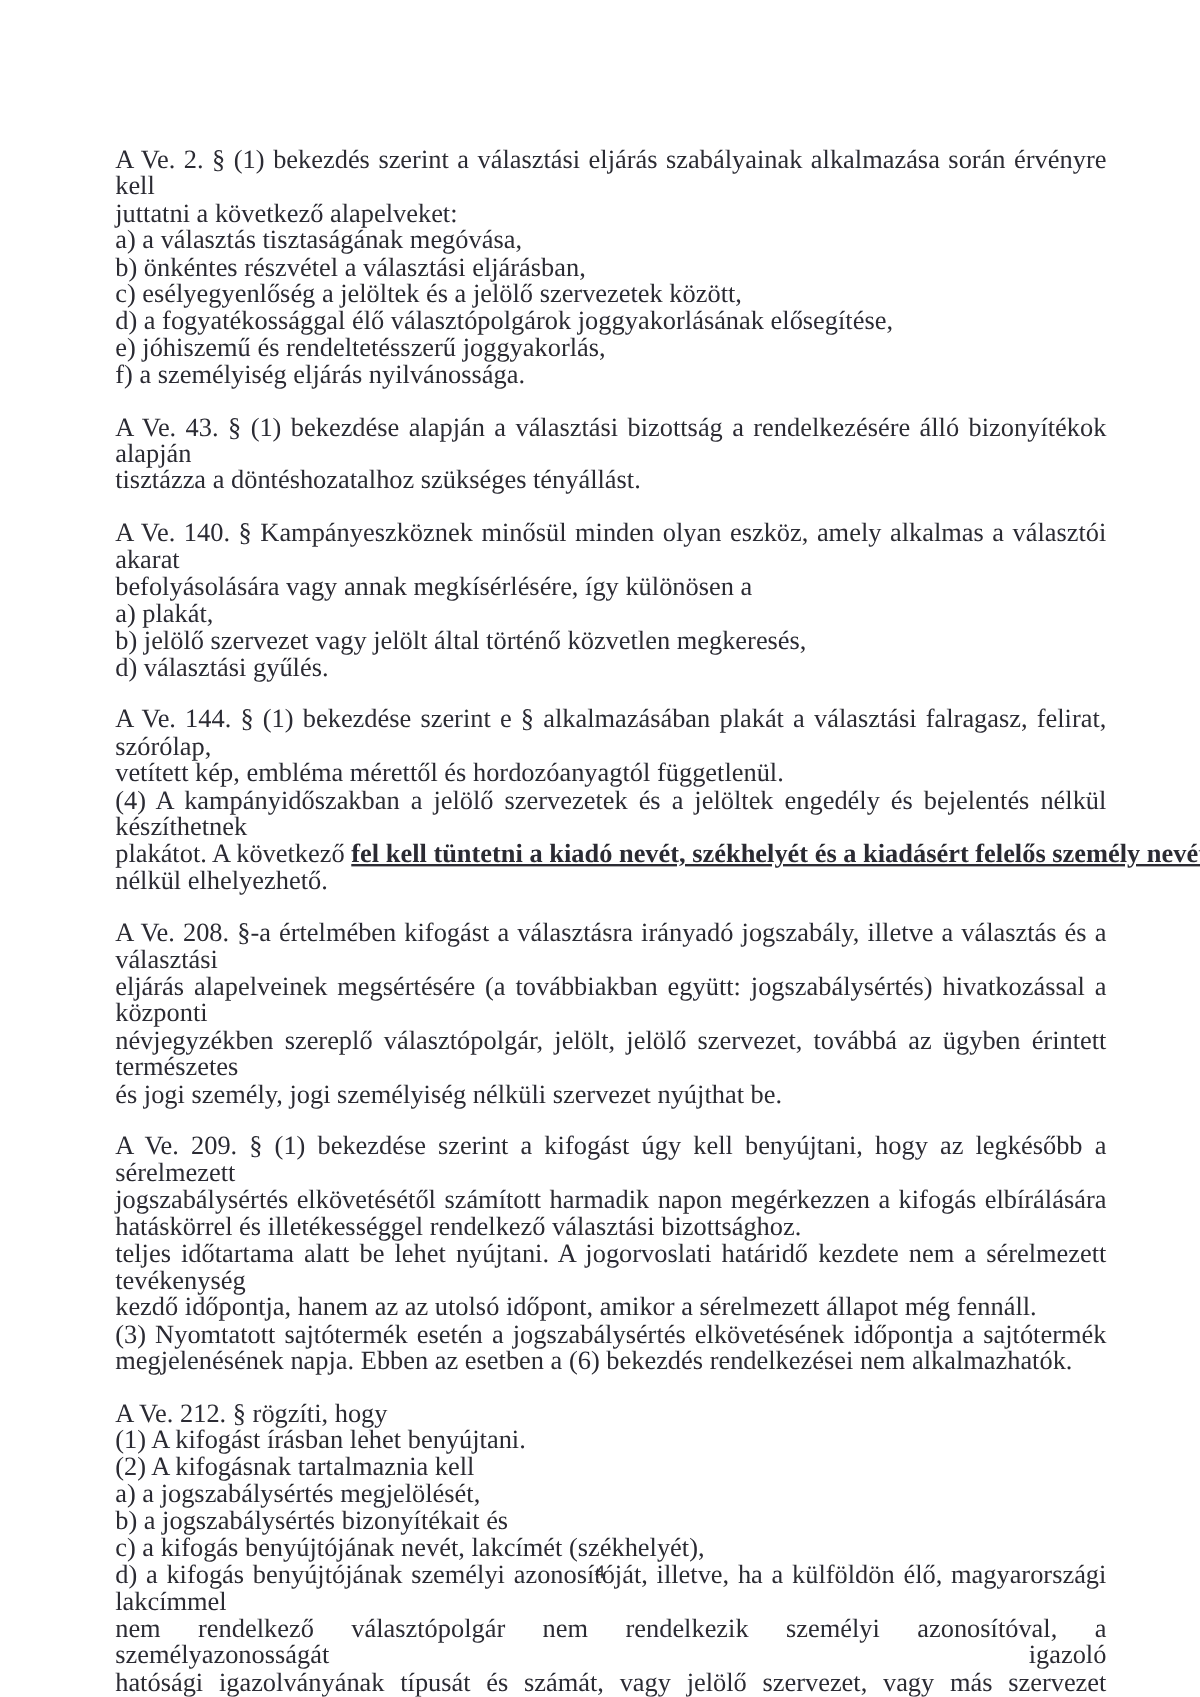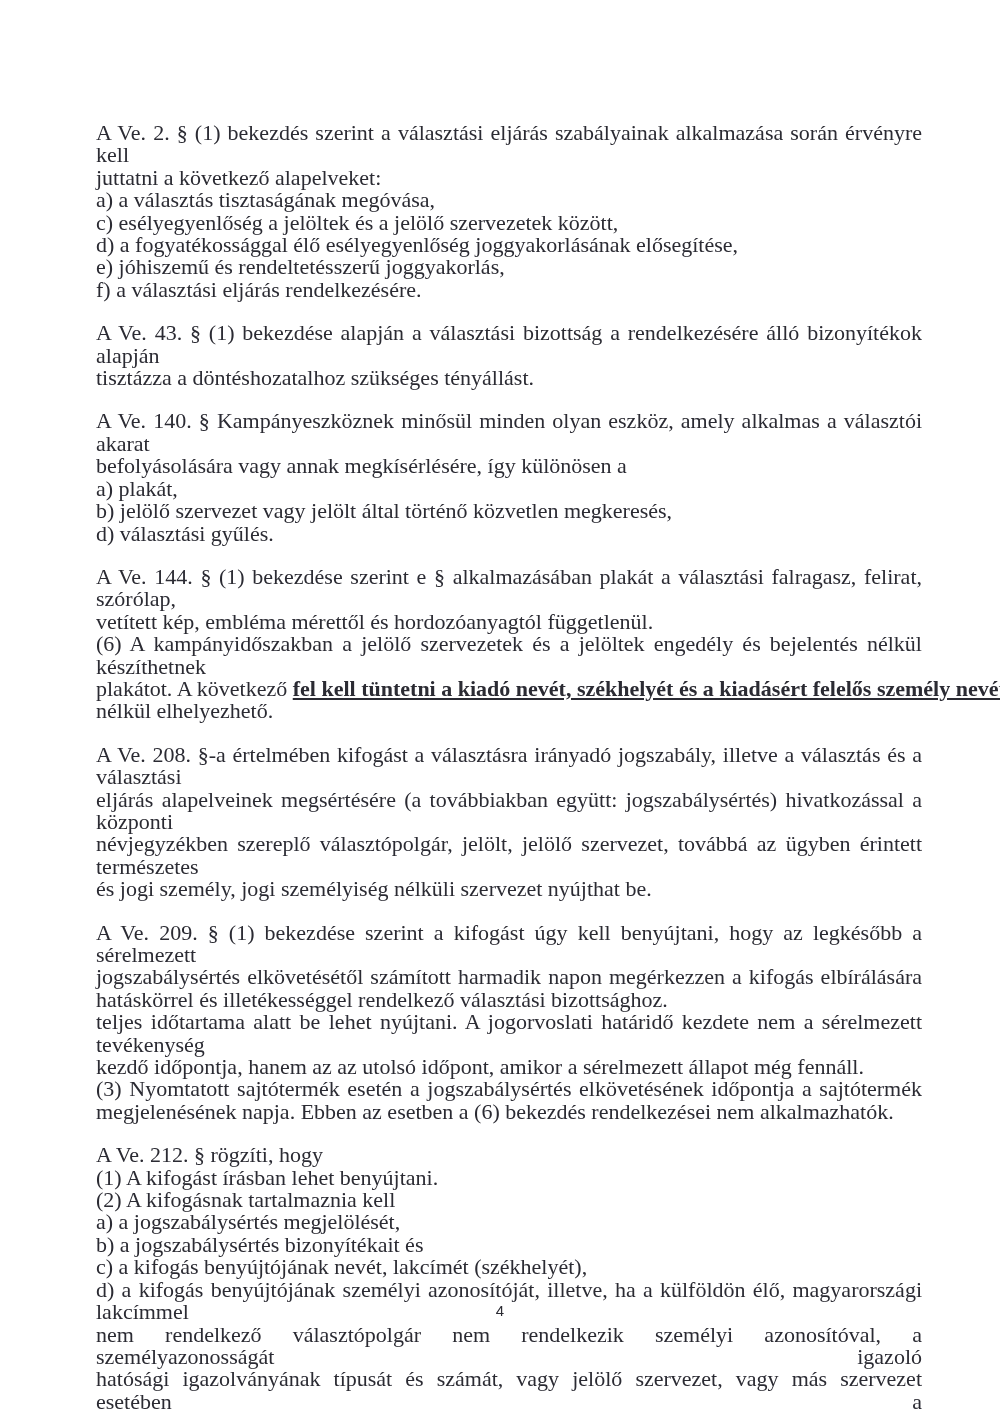--- a/index.html
+++ b/index.html
@@ -20,43 +20,44 @@
 </style>
 </head>
 <body>
 
 <div class="page">
 
   <div class="block">
     <span class="just">A Ve. 2. § (1) bekezdés szerint a választási eljárás szabályainak alkalmazása során érvényre kell</span>
     <span class="line">juttatni a következő alapelveket:</span>
     <span class="line">a) a választás tisztaságának megóvása,</span>
+    <span class="line">b) önkéntes részvétel a választási eljárásban,</span>
     <span class="line">c) esélyegyenlőség a jelöltek és a jelölő szervezetek között,</span>
-    <span class="line">d) a fogyatékossággal élő esélyegyenlőség joggyakorlásának elősegítése,</span>
+    <span class="line">d) a fogyatékossággal élő választópolgárok joggyakorlásának elősegítése,</span>
     <span class="line">e) jóhiszemű és rendeltetésszerű joggyakorlás,</span>
-    <span class="line">f) a választási eljárás rendelkezésére.</span>
+    <span class="line">f) a személyiség eljárás nyilvánossága.</span>
   </div>
 
   <div class="block">
     <span class="just">A Ve. 43. § (1) bekezdése alapján a választási bizottság a rendelkezésére álló bizonyítékok alapján</span>
     <span class="line">tisztázza a döntéshozatalhoz szükséges tényállást.</span>
   </div>
 
   <div class="block">
     <span class="just">A Ve. 140. § Kampányeszköznek minősül minden olyan eszköz, amely alkalmas a választói akarat</span>
     <span class="line">befolyásolására vagy annak megkísérlésére, így különösen a</span>
     <span class="line">a) plakát,</span>
     <span class="line">b) jelölő szervezet vagy jelölt által történő közvetlen megkeresés,</span>
     <span class="line">d) választási gyűlés.</span>
   </div>
 
   <div class="block">
     <span class="just">A Ve. 144. § (1) bekezdése szerint e § alkalmazásában plakát a választási falragasz, felirat, szórólap,</span>
     <span class="line">vetített kép, embléma mérettől és hordozóanyagtól függetlenül.</span>
-    <span class="just">(6) A kampányidőszakban a jelölő szervezetek és a jelöltek engedély és bejelentés nélkül készíthetnek</span>
+    <span class="just">(4) A kampányidőszakban a jelölő szervezetek és a jelöltek engedély és bejelentés nélkül készíthetnek</span>
     <span class="line"><span>plakátot. A következő </span><span class="u">fel kell tüntetni a kiadó nevét, székhelyét és a kiadásért felelős személy nevét.</span></span>
     <span class="line">nélkül elhelyezhető.</span>
   </div>
 
   <div class="block">
     <span class="just">A Ve. 208. §-a értelmében kifogást a választásra irányadó jogszabály, illetve a választás és a választási</span>
     <span class="just">eljárás alapelveinek megsértésére (a továbbiakban együtt: jogszabálysértés) hivatkozással a központi</span>
     <span class="just">névjegyzékben szereplő választópolgár, jelölt, jelölő szervezet, továbbá az ügyben érintett természetes</span>
     <span class="line">és jogi személy, jogi személyiség nélküli szervezet nyújthat be.</span>
   </div>

